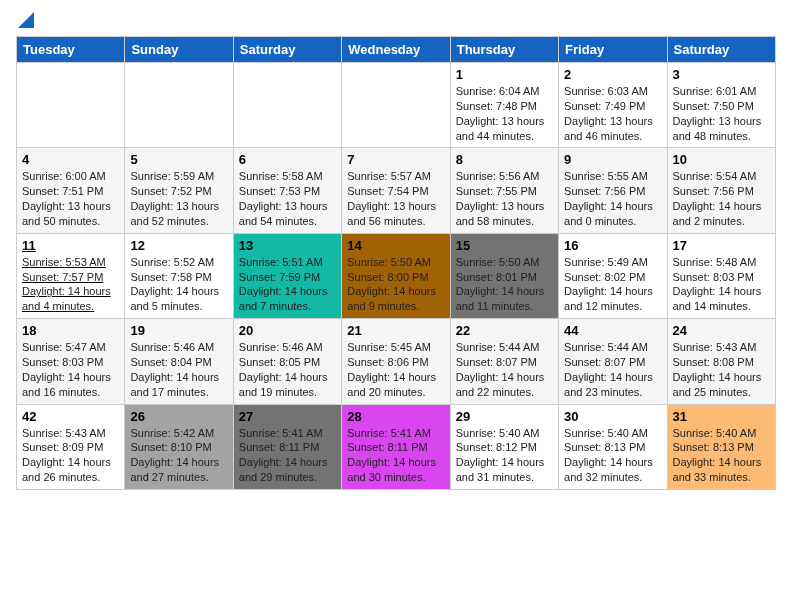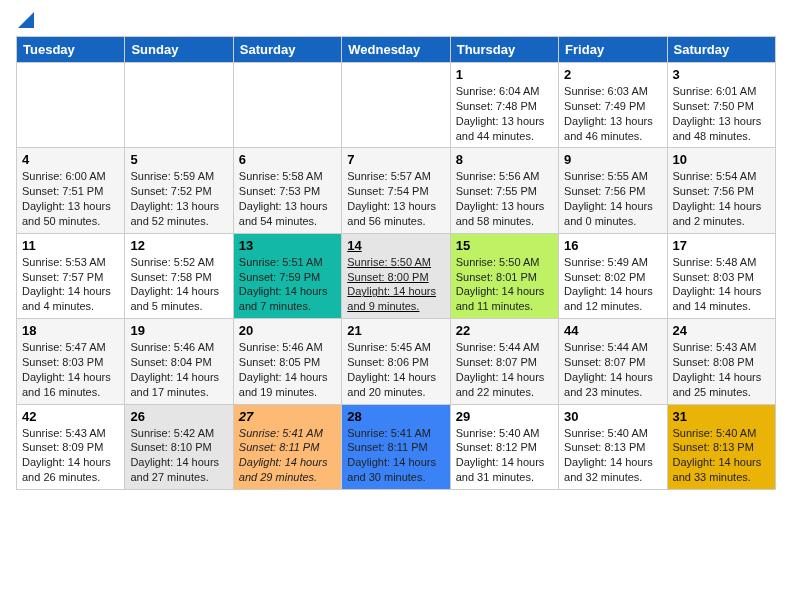--- a/index.html
+++ b/index.html
@@ -160,37 +160,37 @@
         <td style="background: rgb(245, 245, 245);">
           <span class="day-number">9</span>
           <div class="day-info">Sunrise: 5:55 AM<br>Sunset: 7:56 PM<br>Daylight: 14 hours<br>and 0 minutes.</div>
         </td>
         <td style="background: rgb(245, 245, 245);">
           <span class="day-number">10</span>
           <div class="day-info">Sunrise: 5:54 AM<br>Sunset: 7:56 PM<br>Daylight: 14 hours<br>and 2 minutes.</div>
         </td>
       </tr>
       <tr>
-        <td style="background: rgb(255, 255, 255);">
+        <td style="background: rgb(255, 255, 255); text-decoration: underline;">
           <span class="day-number">11</span>
           <div class="day-info">Sunrise: 5:53 AM<br>Sunset: 7:57 PM<br>Daylight: 14 hours<br>and 4 minutes.</div>
         </td>
         <td style="background: rgb(255, 255, 255);">
           <span class="day-number">12</span>
           <div class="day-info">Sunrise: 5:52 AM<br>Sunset: 7:58 PM<br>Daylight: 14 hours<br>and 5 minutes.</div>
         </td>
         <td style="background: #14b8a6;">
           <span class="day-number">13</span>
           <div class="day-info">Sunrise: 5:51 AM<br>Sunset: 7:59 PM<br>Daylight: 14 hours<br>and 7 minutes.</div>
         </td>
-        <td style="background: #e5e5e5; text-decoration: underline;">
+        <td style="background: #a16207;">
           <span class="day-number">14</span>
           <div class="day-info">Sunrise: 5:50 AM<br>Sunset: 8:00 PM<br>Daylight: 14 hours<br>and 9 minutes.</div>
         </td>
-        <td style="background: #bef264;">
+        <td style="background: #737373;">
           <span class="day-number">15</span>
           <div class="day-info">Sunrise: 5:50 AM<br>Sunset: 8:01 PM<br>Daylight: 14 hours<br>and 11 minutes.</div>
         </td>
         <td style="background: rgb(255, 255, 255);">
           <span class="day-number">16</span>
           <div class="day-info">Sunrise: 5:49 AM<br>Sunset: 8:02 PM<br>Daylight: 14 hours<br>and 12 minutes.</div>
         </td>
         <td style="background: rgb(255, 255, 255);">
           <span class="day-number">17</span>
           <div class="day-info">Sunrise: 5:48 AM<br>Sunset: 8:03 PM<br>Daylight: 14 hours<br>and 14 minutes.</div>
@@ -224,39 +224,39 @@
         <td style="background: rgb(245, 245, 245);">
           <span class="day-number">24</span>
           <div class="day-info">Sunrise: 5:43 AM<br>Sunset: 8:08 PM<br>Daylight: 14 hours<br>and 25 minutes.</div>
         </td>
       </tr>
       <tr>
         <td style="background: rgb(255, 255, 255);">
           <span class="day-number">42</span>
           <div class="day-info">Sunrise: 5:43 AM<br>Sunset: 8:09 PM<br>Daylight: 14 hours<br>and 26 minutes.</div>
         </td>
-        <td style="background: #e5e5e5;">
+        <td style="background: #a3a3a3;">
           <span class="day-number">26</span>
           <div class="day-info">Sunrise: 5:42 AM<br>Sunset: 8:10 PM<br>Daylight: 14 hours<br>and 27 minutes.</div>
         </td>
-        <td style="background: #fdba74; font-style: italic;">
+        <td style="background: #737373;">
           <span class="day-number">27</span>
           <div class="day-info">Sunrise: 5:41 AM<br>Sunset: 8:11 PM<br>Daylight: 14 hours<br>and 29 minutes.</div>
         </td>
-        <td style="background: #3b82f6; margin-top: 17px;">
+        <td style="background: #d946ef; margin-top: 17px;">
           <span class="day-number">28</span>
           <div class="day-info">Sunrise: 5:41 AM<br>Sunset: 8:11 PM<br>Daylight: 14 hours<br>and 30 minutes.</div>
         </td>
         <td style="background: rgb(255, 255, 255); border-radius: 28px;">
           <span class="day-number">29</span>
           <div class="day-info">Sunrise: 5:40 AM<br>Sunset: 8:12 PM<br>Daylight: 14 hours<br>and 31 minutes.</div>
         </td>
         <td style="background: rgb(255, 255, 255);">
           <span class="day-number">30</span>
           <div class="day-info">Sunrise: 5:40 AM<br>Sunset: 8:13 PM<br>Daylight: 14 hours<br>and 32 minutes.</div>
         </td>
-        <td style="background: #eab308; margin-top: 29px;">
+        <td style="background: #fdba74; margin-top: 29px;">
           <span class="day-number">31</span>
           <div class="day-info">Sunrise: 5:40 AM<br>Sunset: 8:13 PM<br>Daylight: 14 hours<br>and 33 minutes.</div>
         </td>
       </tr>
     </tbody>
 </table>
 
 </body></html>

